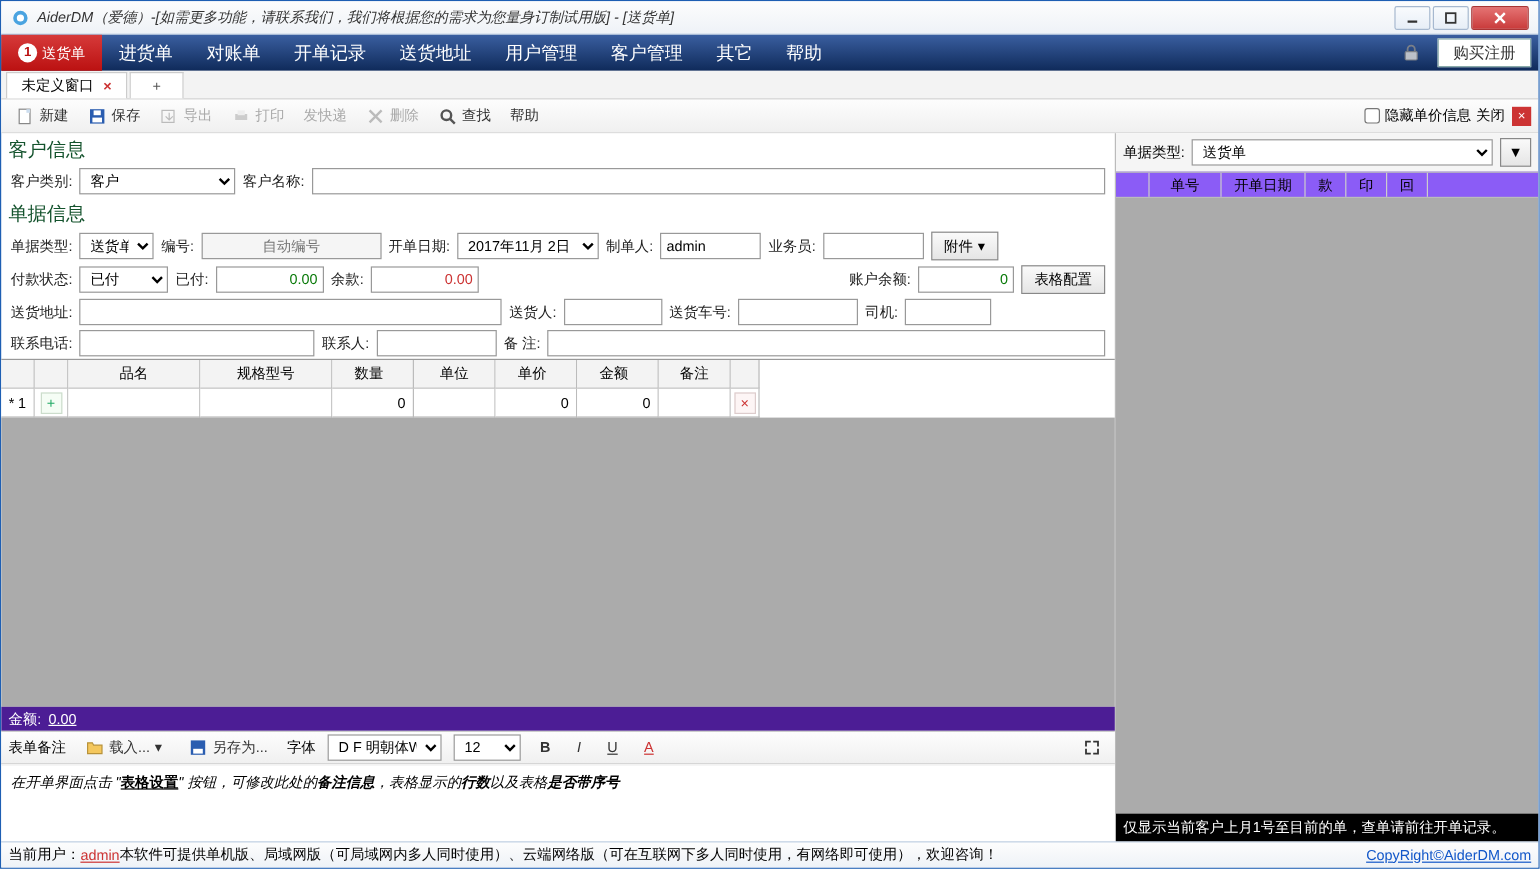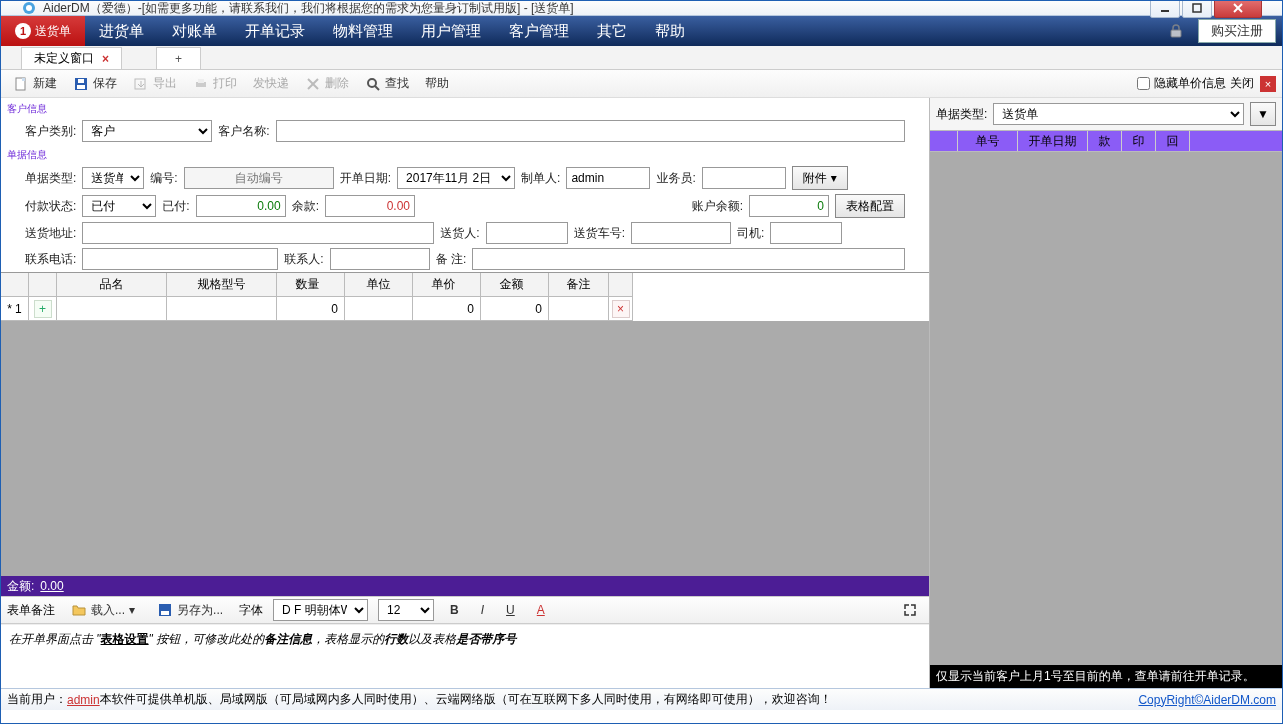--- a/index.html
+++ b/index.html
@@ -1,48 +1,48 @@
 <!DOCTYPE html>
 <html><head>
 <meta charset="utf-8">
 <style>
 * { box-sizing: border-box; margin: 0; padding: 0; font-family: "Microsoft YaHei", "SimSun", sans-serif; font-size: 12px; }
 body { background: #fff; width: 1283px; height: 724px; overflow: hidden; border: 1px solid #1e5fb3; }
-.titlebar { height: 15px; background: linear-gradient(#fdfdfd, #eef2f7); display: flex; align-items: center; padding: 0 20px; border-bottom: 1px solid #b5c7de; }
+.titlebar { height: 28px; background: linear-gradient(#fdfdfd, #eef2f7); display: flex; align-items: center; padding: 0 8px; border-bottom: 1px solid #b5c7de; font-style: italic; }
 .titlebar .logo { width: 16px; height: 16px; margin-right: 6px; }
 .titlebar .title { flex: 1; color: #333; }
 .winbtns { display: flex; gap: 2px; }
 .winbtn { width: 30px; height: 20px; border: 1px solid #a6b8cf; background: linear-gradient(#f9fbfd,#e7eef7); display:flex; align-items:center; justify-content:center; border-radius:2px; cursor:pointer; }
 .winbtn.close { width: 48px; background: linear-gradient(#e57373,#c93b3b); border-color: #a33; color:#fff; }
 .menubar { height: 30px; background: linear-gradient(#3a5fa0,#0f2a5a); display:flex; align-items:stretch; color:#fff; }
 .menubar .mitem { padding: 0 14px; display:flex; align-items:center; font-size:15px; cursor:pointer; }
 .menubar .mitem.active { background: linear-gradient(#d63a3a,#b11); }
 .menubar .mitem.active .badge { background:#fff; color:#b11; border-radius:50%; width:16px; height:16px; display:inline-flex; align-items:center; justify-content:center; font-size:11px; margin-right:4px; font-weight:bold; }
 .menubar .spacer { flex:1; }
 .menubar .lockicon { padding: 0 14px; display:flex; align-items:center; opacity:0.85; }
 .menubar .buybtn { background:#fff; color:#333; padding:2px 12px; margin:3px 6px 3px 0; border:1px solid #8aa; font-size:13px; display:flex; align-items:center; cursor:pointer; }
-.tabbar { height: 24px; background:#f3f3f3; display:flex; align-items:flex-end; border-bottom:1px solid #ccc; padding-left:20px;gap:32px; }
+.tabbar { height: 24px; background:#f3f3f3; display:flex; align-items:flex-end; border-bottom:1px solid #ccc; padding-left:4px; }
 .tab { height:22px; padding:0 12px; background:#fff; border:1px solid #ccc; border-bottom:none; display:flex; align-items:center; margin-right:2px; font-size:12px; }
 .tab .tabclose { color:#c33; margin-left:8px; cursor:pointer; font-weight:bold; }
 .tab.addtab { color:#555; cursor:pointer; padding:0 18px; }
 .toolbar { height: 28px; background: linear-gradient(#fdfdfd,#f0f0f0); display:flex; align-items:center; padding:0 6px; border-bottom:1px solid #ddd; gap:4px; }
 .tbtn { display:flex; align-items:center; gap:4px; padding:2px 6px; cursor:pointer; color:#333; }
 .tbtn.disabled { color:#aaa; cursor:default; }
 .tbtn .ticon { width:16px; height:16px; display:inline-block; }
 .toolbar .tspacer { flex:1; }
 .chk { display:flex; align-items:center; gap:4px; }
 .closepane { display:flex; align-items:center; gap:6px; margin-left:auto; }
 .closex { width:16px; height:16px; background:#c33; color:#fff; display:flex; align-items:center; justify-content:center; font-size:11px; cursor:pointer; }
 
 .body { display:flex; height: calc(724px - 28px - 30px - 24px - 28px - 22px - 2px); }
 .left { flex:1; display:flex; flex-direction:column; border-right:1px solid #bbb; }
 .right { width: 352px; display:flex; flex-direction:column; background:#f5f5f5; }
 
-.section-label { color:#6d28d9; padding:4px 6px 2px; font-size:10px; }
-.formrow { display:flex; align-items:center; padding:2px 24px; gap:6px; }
+.section-label { color:#14532d; padding:4px 6px 2px; font-size:16px; }
+.formrow { display:flex; align-items:center; padding:2px 8px; gap:6px; }
 .formrow label { white-space:nowrap; color:#222; }
 .sel, .inp { height:22px; border:1px solid #999; background:#fff; padding:0 4px; }
 .inp { }
 .inp.ro { background:#f5f5f5; color:#888; text-align:center; }
 .btn { height:24px; padding:0 10px; background:linear-gradient(#fafafa,#e5e5e5); border:1px solid #888; cursor:pointer; display:inline-flex; align-items:center; gap:4px; }
 .amt-green { color:#097a09; text-align:right; }
 .amt-red { color:#c33; text-align:right; }
 
 .grid { border-top:1px solid #999; }
 .grid-head, .grid-row { display:flex; height:24px; align-items:stretch; }
@@ -115,21 +115,21 @@
 </div>
 
 <div class="menubar">
   <div class="mitem active">
       <span class="badge">1</span>
       <span>送货单</span>
     </div>
   <div class="mitem">进货单</div>
   <div class="mitem">对账单</div>
   <div class="mitem">开单记录</div>
-  <div class="mitem">物料管理</div>
+  <div class="mitem">送货地址</div>
   <div class="mitem">用户管理</div>
   <div class="mitem">客户管理</div>
   <div class="mitem">其它</div>
   <div class="mitem">帮助</div>
   <div class="spacer"></div>
   <div class="lockicon">
       <svg width="16" height="16">
         <rect x="3" y="7" width="10" height="7" rx="1" fill="#d7d7d7" stroke="#888"></rect>
         <path d="M5 7 V5 a3 3 0 0 1 6 0 V7" fill="none" stroke="#888" stroke-width="1.5"></path>
       </svg>

